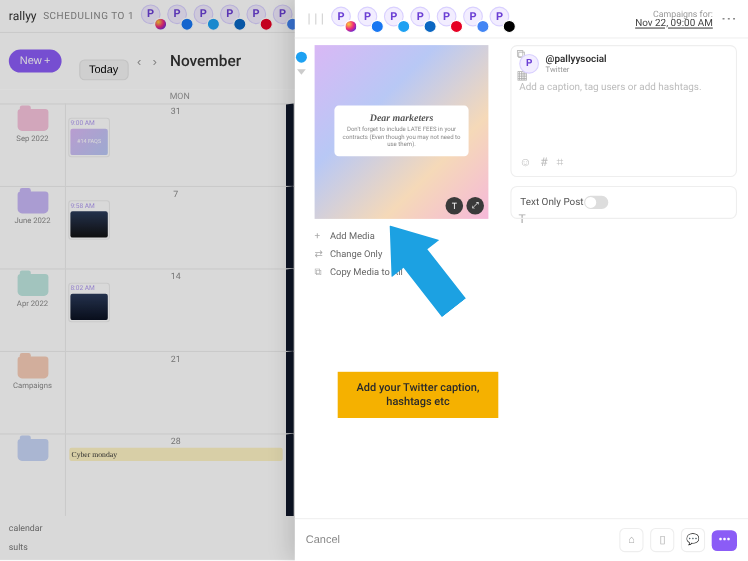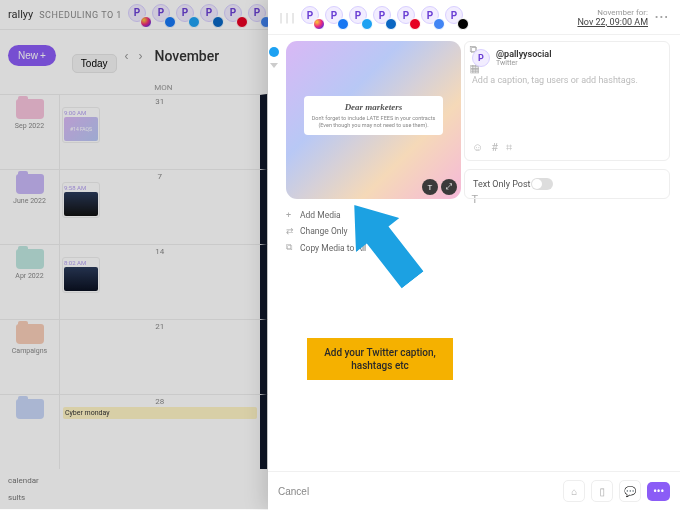--- a/index.html
+++ b/index.html
@@ -28,38 +28,38 @@
 .weekday-row div{text-align:center;}
 .cal-grid{display:grid;grid-template-columns:60px repeat(3,1fr);}
 .side-cell{height:75px;display:flex;flex-direction:column;align-items:center;gap:3px;padding:4px;font-size:7px;color:#888;border-top:1px solid #eee;border-right:1px solid #eee;}
 .folder-ico{width:28px;height:20px;border-radius:3px 3px 4px 4px;position:relative;}
 .folder-ico::before{content:"";position:absolute;top:-3px;left:2px;width:10px;height:4px;border-radius:2px 2px 0 0;background:inherit;}
 .day-cell{height:75px;border-top:1px solid #eee;border-right:7px solid #0f172a;padding:2px;position:relative;font-size:8px;}
 .daynum{color:#888;font-size:8px;text-align:center;margin-bottom:1px;}
 .post-tile{background:#fff;border:1px solid #eee;border-radius:3px;padding:1px;width:38px;}
 .post-tile .time{color:#b29df0;font-size:6px;}
 .post-tile .img{height:24px;border-radius:2px;margin-top:1px;}
-.note{background:#fef3c4;font-size:7px;padding:2px;margin:1px;border-radius:2px;}
+.note{background:#fef3c4;font-size:7px;padding:2px;margin:1px;border-radius:2px;font-family:Liberation Serif, serif;}
 .side-footer{display:flex;flex-direction:column;gap:2px;padding:4px;font-size:8px;color:#777;}
 .side-footer div{padding:3px 4px;display:flex;justify-content:space-between;align-items:center;}
 
 .composer{position:absolute;top:0;right:0;bottom:0;width:412px;background:#fff;box-shadow:-4px 0 20px rgba(0,0,0,0.15);display:flex;flex-direction:column;}
 .comp-header{display:flex;align-items:center;padding:6px 10px;border-bottom:1px solid #f0f0f0;}
 .drag-handle{color:#ccc;font-size:10px;margin-right:5px;font-family:monospace;}
 .header-channels{display:flex;gap:2px;flex:1;}
 .sched-info{text-align:right;font-size:8px;}
 .sched-info .lab{color:#999;}
 .sched-info .dt{color:#444;text-decoration:underline;font-size:9px;}
 .menu-dots{color:#888;margin-left:6px;font-size:14px;writing-mode:vertical-rl;}
 .comp-body{display:flex;flex:1;overflow:hidden;}
 .col-left{width:12px;padding-top:8px;text-align:center;}
 .tw-dot{width:10px;height:10px;border-radius:50%;background:#1da1f2;margin:4px auto;}
 .triangle-down{width:0;height:0;border-left:4px solid transparent;border-right:4px solid transparent;border-top:5px solid #ccc;margin:6px auto;}
 .col-mid{width:180px;padding:6px;}
-.media-box{position:relative;width:175px;height:158px;border-radius:11px;background:linear-gradient(135deg,#d9b8f5 0%,#b8c8f5 35%,#f5d9b8 70%,#f5b8d9 100%);}
+.media-box{position:relative;width:158px;height:158px;border-radius:0;background:linear-gradient(135deg,#d9b8f5 0%,#b8c8f5 35%,#f5d9b8 70%,#f5b8d9 100%);}
 .card-center{position:absolute;top:55px;left:18px;right:18px;background:#fff;border-radius:4px;padding:6px;text-align:center;}
 .card-center h4{font-family:Georgia,serif;font-style:italic;font-size:9px;color:#555;}
 .card-center p{font-size:5.5px;color:#888;margin-top:3px;line-height:1.3;}
 .media-overlay{position:absolute;bottom:4px;right:4px;display:flex;gap:3px;}
 .circ-btn{width:16px;height:16px;border-radius:50%;background:#3a3a3a;color:#fff;font-size:8px;display:flex;align-items:center;justify-content:center;}
 .media-side{position:absolute;top:8px;right:-20px;display:flex;flex-direction:column;gap:6px;color:#aaa;font-size:11px;}
 .media-side2{position:absolute;top:158px;right:-18px;color:#aaa;font-size:11px;}
 .media-actions{margin-top:8px;font-size:8.5px;color:#666;}
 .media-actions div{display:flex;align-items:center;gap:4px;padding:3px 0;}
 .media-actions .ico{color:#aaa;font-size:9px;width:10px;}
@@ -264,21 +264,21 @@
       <div class="chip">
           <div class="avatar">P</div>
           <div class="badge b-gb"></div>
         </div>
       <div class="chip">
           <div class="avatar">P</div>
           <div class="badge b-tt"></div>
         </div>
     </div>
     <div class="sched-info">
-      <div class="lab">November for:</div>
+      <div class="lab">Campaigns for:</div>
       <div class="dt">Nov 22, 09:00 AM</div>
     </div>
     <span class="menu-dots">⋮</span>
   </div>
 
   <div class="comp-body">
     <div class="col-left">
       <div class="tw-dot"></div>
       <div class="triangle-down"></div>
     </div>

